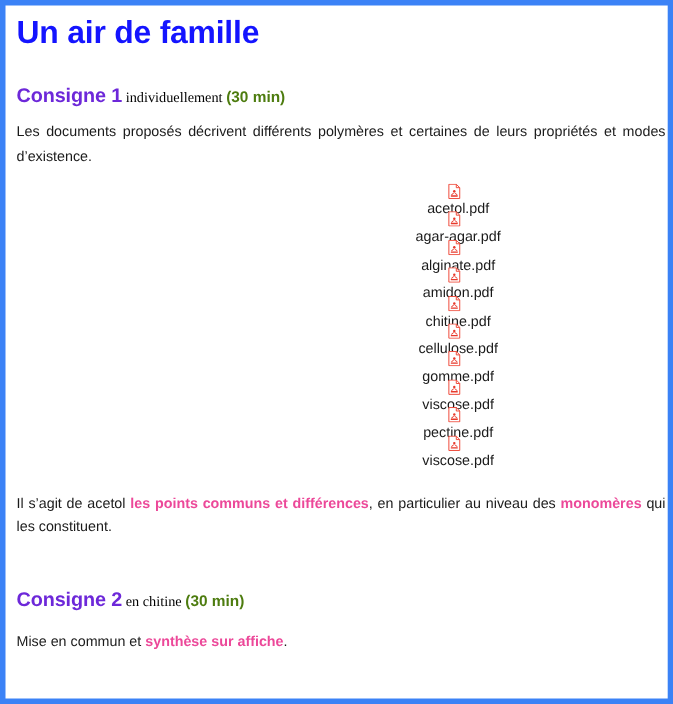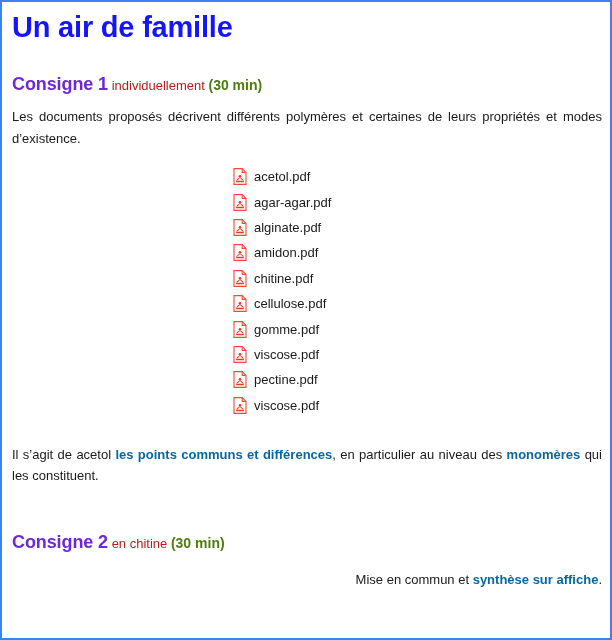--- a/index.html
+++ b/index.html
@@ -10,21 +10,21 @@
   }
   body {
     font-family: "Liberation Sans", sans-serif;
   }
   .page {
     position: relative;
     width: 612px;
     height: 640px;
     box-sizing: border-box;
     background: #ffffff;
-    border: 2px solid #3b82f6;
+    border: 5px solid #3b82f6;
     overflow: hidden;
   }
   .inner {
     padding: 6px 10px 0 10px;
   }
 
   .doc-title {
     color: #1414ff;
     font-weight: bold;
     font-size: 29px;
@@ -41,57 +41,59 @@
     white-space: nowrap;
     line-height: 22px;
   }
   .consigne-label {
     color: #6d28d9;
     font-weight: bold;
     font-size: 18px;
     letter-spacing: -0.1px;
   }
   .consigne-sub {
-    color: #b91c1c;
+    color: #000000;
     font-size: 13px;
     font-weight: normal;
+    font-family: Liberation Serif, serif;
   }
   .consigne-time {
     color: #4d7c0f;
     font-weight: bold;
     font-size: 14px;
   }
 
   .para {
     color: #1a1a1a;
     font-size: 13px;
     line-height: 21.5px;
     text-align: justify;
     margin: 0;
     padding: 0;
     width: 590px;
     -webkit-hyphens: none;
     hyphens: none;
   }
-  .para.nojustify { text-align: right; }
+  .para.nojustify { text-align: left; }
   .hl {
-    color: #0369a1;
+    color: #ec4899;
     font-weight: bold;
   }
 
   .file-list {
     list-style: none;
     margin: 0;
     padding: 0;
   }
   .file-item {
     display: flex;
     align-items: center;
     height: 25.4px;
     padding-left: 221px;
+    flex-direction: column;
   }
   .pdf-icon {
     width: 14px;
     height: 17px;
     flex: 0 0 14px;
     margin-right: 7px;
     display: block;
   }
   .file-name {
     color: #1a1a1a;

